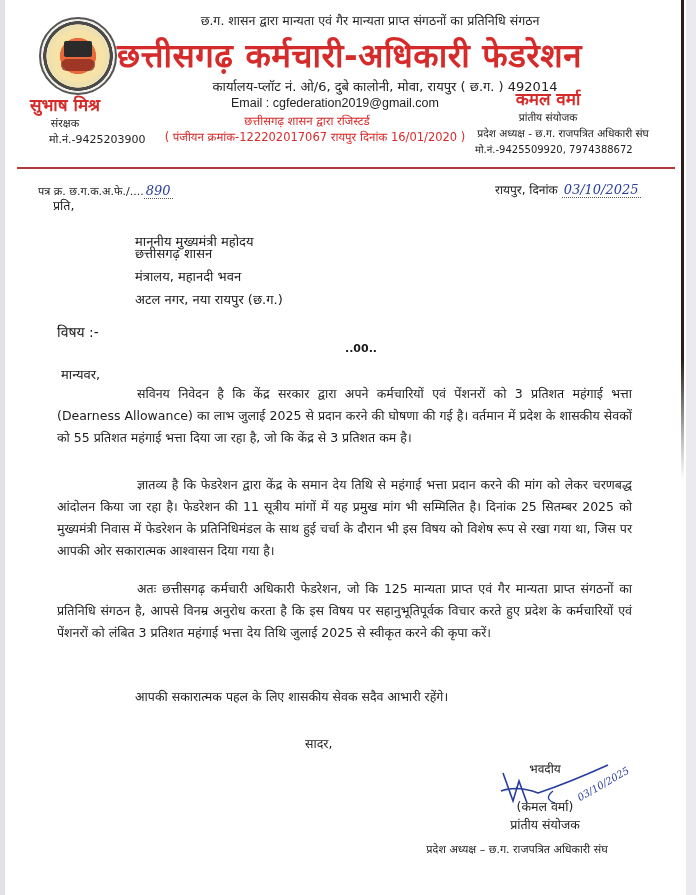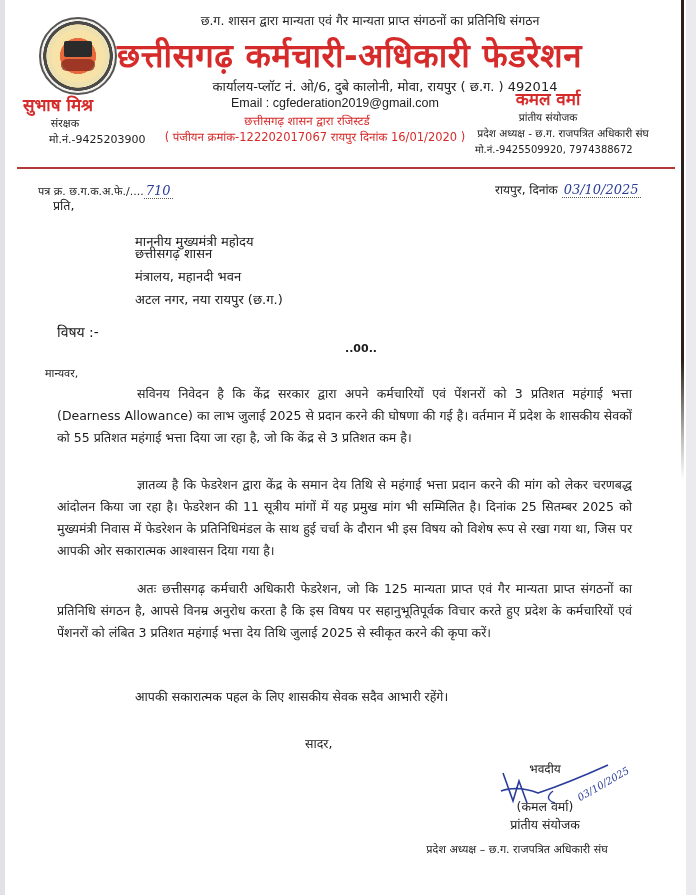--- a/index.html
+++ b/index.html
@@ -22,42 +22,42 @@
   .logo-inner { position:absolute; left:23px; top:22px; width:28px; height:16px; background:#2b2b2b; border-radius:2px; }
   .logo-inner2 { position:absolute; left:20px; top:40px; width:34px; height:12px; background:#8b2b1f; border-radius:6px; opacity:0.8; }
   .tagline { position:absolute; left:150px; top:12px; width:430px; text-align:center; font-size:12.5px; color:#222; }
   .org-title { position:absolute; left:112px; top:32px; width:520px; text-align:left;
     font-size:33px; font-weight:bold; color:#d62b2b; letter-spacing:0.5px; white-space:nowrap; }
   .address { position:absolute; left:140px; top:77px; width:480px; text-align:center; font-size:13px; color:#222; }
   .email { position:absolute; left:190px; top:96px; width:280px; text-align:center; font-size:12.5px; color:#222; font-family:"Liberation Sans", sans-serif; }
   .reg-line1 { position:absolute; left:142px; top:113px; width:320px; text-align:center; font-size:11.5px; color:#d62b2b; }
   .reg-line2 { position:absolute; left:140px; top:129px; width:340px; text-align:center; font-size:11.5px; color:#d62b2b; white-space:nowrap; }
 
-  .lp-name { position:absolute; left:8px; top:93px; width:90px; text-align:center; font-size:17px; font-weight:bold; color:#d62b2b; }
+  .lp-name { position:absolute; left:15px; top:93px; width:90px; text-align:center; font-size:17px; font-weight:bold; color:#d62b2b; }
   .lp-role { position:absolute; left:15px; top:115px; width:90px; text-align:center; font-size:11px; color:#222; }
   .lp-phone { position:absolute; left:44px; top:131px; width:110px; text-align:left; font-size:11px; color:#222; white-space:nowrap; }
 
   .rp-name { position:absolute; left:488px; top:87px; width:110px; text-align:center; font-size:17px; font-weight:bold; color:#d62b2b; }
   .rp-role { position:absolute; left:488px; top:110px; width:110px; text-align:center; font-size:10.5px; color:#222; }
   .rp-org { position:absolute; left:458px; top:126px; width:200px; text-align:center; font-size:10.5px; color:#222; white-space:nowrap; }
   .rp-phone { position:absolute; left:470px; top:142px; width:180px; text-align:left; font-size:10px; color:#222; white-space:nowrap; }
 
   .header-rule { position:absolute; left:12px; top:167px; width:658px; height:2px; background:#b2383c; }
 
   
   .ref { position:absolute; left:33px; top:183px; font-size:11px; color:#222; white-space:nowrap; }
   .ref .hand, .date .hand { color:#2a3d9a; font-family:"DejaVu Serif", serif; font-style:italic; font-size:13px; border-bottom:1px dotted #555; padding:0 2px; }
   .date { position:absolute; left:490px; top:181px; font-size:12px; color:#222; white-space:nowrap; }
   .prati { position:absolute; left:48px; top:197px; font-size:12.5px; }
   .addr-line { position:absolute; left:130px; font-size:13px; color:#222; white-space:nowrap; }
 
   .subject-label { position:absolute; left:52px; top:322px; font-size:14px; }
   .subject-text { position:absolute; left:130px; top:322px; font-size:12.5px; white-space:nowrap; }
   .subject-sep { position:absolute; left:340px; top:342px; font-size:11px; font-weight:bold; }
-  .salutation { position:absolute; left:40px; top:365px; font-size:11px; }
+  .salutation { position:absolute; left:56px; top:365px; font-size:13px; }
 
   .para { position:absolute; left:52px; width:575px; font-size:12.5px; line-height:22px; text-align:justify; text-indent:80px; }
   .closing { position:absolute; left:130px; top:688px; font-size:12.5px; }
   .sadar { position:absolute; left:300px; top:735px; font-size:12.5px; }
   .sign-block { position:absolute; left:440px; top:760px; width:200px; text-align:center; }
   .bhavdiya { font-size:12px; }
   .signature { position:absolute; left:478px; top:763px; width:140px; height:50px; }
   .sign-date { position:absolute; left:576px; top:792px; font-size:10px; color:#2a3d9a; font-family:"DejaVu Serif", serif; font-style:italic; transform:rotate(-30deg); transform-origin:left bottom; white-space:nowrap; }
   .sign-name { position:absolute; left:470px; top:798px; width:140px; text-align:center; font-size:12.5px; }
   .sign-role { position:absolute; left:470px; top:816px; width:140px; text-align:center; font-size:12.5px; }
@@ -89,21 +89,21 @@
   <div class="lp-phone">मो.नं.-9425203900</div>
 
   <div class="rp-name">कमल वर्मा</div>
   <div class="rp-role">प्रांतीय संयोजक</div>
   <div class="rp-org">प्रदेश अध्यक्ष - छ.ग. राजपत्रित अधिकारी संघ</div>
   <div class="rp-phone">मो.नं.-9425509920, 7974388672</div>
 
   <div class="header-rule"></div>
 
   <div class="ref">
-    <span>पत्र क्र. छ.ग.क.अ.फे./....</span><span class="hand">710</span>
+    <span>पत्र क्र. छ.ग.क.अ.फे./....</span><span class="hand">890</span>
   </div>
   <div class="date">
     <span>रायपुर, दिनांक</span>
     <span class="hand">03/10/2025</span>
   </div>
 
   <div class="prati">प्रति,</div>
   <div class="addr-line" style="top:232px;">माननीय मुख्यमंत्री महोदय</div>
   <div class="addr-line" style="top:244px;">छत्तीसगढ़ शासन</div>
   <div class="addr-line" style="top:267px;">मंत्रालय, महानदी भवन</div>

